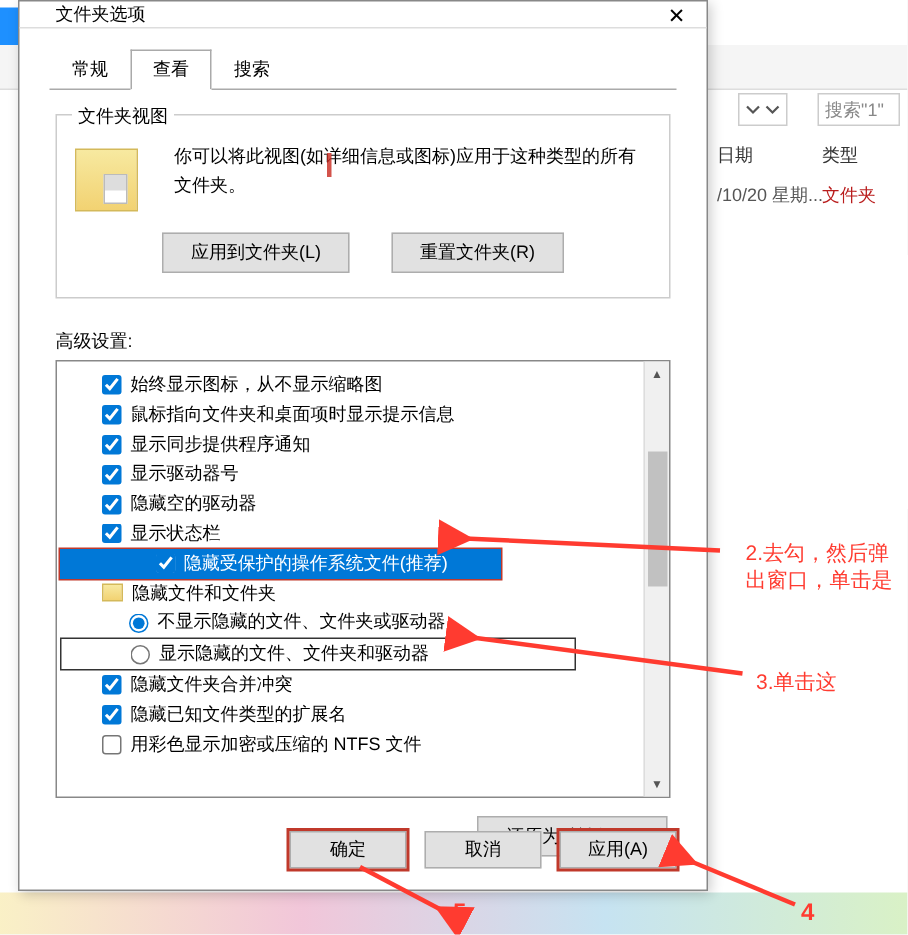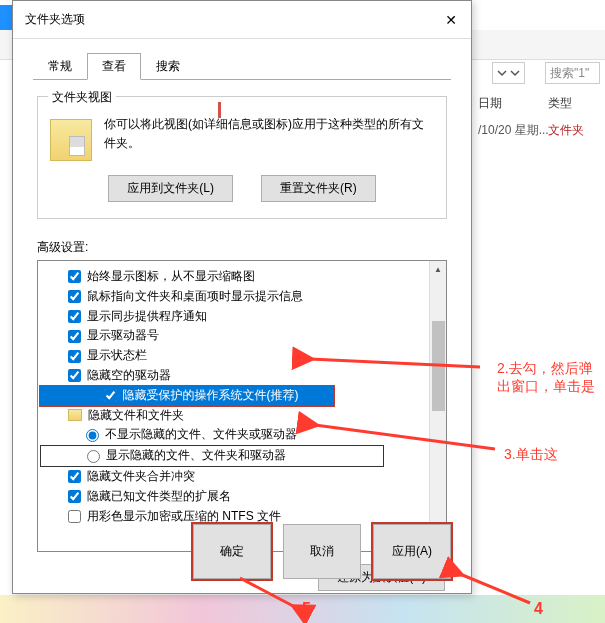--- a/index.html
+++ b/index.html
@@ -10,35 +10,35 @@
 .bg-tabs { position: absolute; left: 0; top: 5px; width: 30px; height: 40px; background: #1e90ff; }
 .bg-searchbox { position: absolute; right: 5px; top: 62px; width: 55px; height: 22px; border: 1px solid #ccc; background: #fff; padding: 2px 4px; font-size: 12px; color: #888; }
 .bg-col-date { position: absolute; left: 478px; top: 95px; font-size: 12px; color: #333; }
 .bg-col-type { position: absolute; left: 548px; top: 95px; font-size: 12px; color: #333; }
 .bg-row-date { position: absolute; left: 478px; top: 122px; font-size: 12px; color: #555; }
 .bg-row-type { position: absolute; left: 548px; top: 122px; font-size: 12px; color: #b91c1c; }
 .bg-dropdown { position: absolute; right: 80px; top: 62px; width: 33px; height: 22px; border: 1px solid #ccc; background: #fff; display:flex; align-items:center; justify-content:space-around; padding: 0 3px;}
 .bg-dropdown svg { width: 10px; height: 10px; }
 
 .dialog { position: absolute; left: 12px; top: 0; width: 460px; height: 594px; background: #fff; border: 1px solid #888; box-shadow: 2px 2px 8px rgba(0,0,0,0.2); }
-.titlebar { height: 38px; border-bottom: 1px solid #ddd; display: flex; align-items: center; padding-left: 12px; font-size: 12px; }
+.titlebar { height: 18px; border-bottom: 1px solid #ddd; display: flex; align-items: center; padding-left: 24px; font-size: 12px; }
 .titlebar .title { flex: 1; }
 .titlebar .close { width: 40px; height: 30px; display: flex; align-items: center; justify-content: center; font-size: 14px; }
 
 .tabs { display: flex; padding: 14px 20px 0 20px; position: relative; }
 .tab { padding: 4px 14px; font-size: 12px; border: 1px solid transparent; cursor: pointer; }
 .tab.active-border { border: 2px solid #c0392b; }
 .tab.current { background: #fff; border: 1px solid #aaa; border-bottom: 1px solid #fff; position: relative; z-index: 2; }
 .tabline { position: absolute; left: 20px; right: 20px; bottom: 0; border-bottom: 1px solid #aaa; z-index: 1; }
 
 .content { padding: 10px 24px; font-size: 12px; }
 
 .group { border: 1px solid #ccc; padding: 10px 12px 16px 12px; margin-top: 6px; position: relative; }
 .group-title { position: absolute; top: -8px; left: 10px; background: #fff; padding: 0 4px; font-size: 12px; }
-.desc-row { display: flex; gap: 12px; margin-top: 8px; }
+.desc-row { display: flex; gap: 24px; margin-top: 8px; }
 .folder-ico { width: 42px; height: 42px; background: linear-gradient(#f7e9a0, #f2d272); border: 1px solid #d4b95a; margin-top: 4px; position: relative; }
 .folder-ico::after { content: ""; position: absolute; right: 6px; bottom: 4px; width: 14px; height: 18px; background: #fff; border: 1px solid #bbb; box-shadow: inset 0 2px 0 #ddd, inset 0 6px 0 #ddd, inset 0 10px 0 #ddd; }
 .desc-text { flex: 1; line-height: 1.6; }
 .btn-row { display: flex; gap: 28px; margin-top: 14px; justify-content: center; }
 .winbtn { padding: 4px 18px; font-size: 12px; background: #e1e1e1; border: 1px solid #adadad; cursor: pointer; min-width: 110px; text-align: center; }
 
 .adv-label { margin-top: 20px; font-size: 12px; }
 .tree { border: 1px solid #888; height: 292px; margin-top: 4px; overflow: hidden; position: relative; padding: 6px 2px 6px 2px; }
 .tree-inner { font-size: 12px; line-height: 1.65; }
 .row { display: flex; align-items: center; padding-left: 28px; white-space: nowrap; }
@@ -47,21 +47,21 @@
 .row.selected { background: #0078d7; color: #fff; justify-content: center; }
 .row.boxed { border: 1px solid #333; margin-right: 60px; }
 .row.boxed-red { outline: 1.5px solid #c0392b; margin-right: 110px; }
 .folder-mini { width: 14px; height: 12px; background: linear-gradient(#f7e9a0, #f2d272); border: 1px solid #d4b95a; margin-right: 6px; display: inline-block; }
 .scrollbar { position: absolute; right: 0; top: 0; width: 17px; height: 100%; background: #f0f0f0; border-left: 1px solid #ddd; }
 .scroll-btn { height: 17px; background: #f0f0f0; display: flex; align-items: center; justify-content: center; font-size: 8px; color: #555; }
 .scroll-thumb { position: absolute; top: 60px; left: 2px; width: 13px; height: 90px; background: #c1c1c1; }
 
 .restore-row { text-align: right; margin-top: 12px; padding-right: 2px; }
 .dlg-btns { position: absolute; bottom: 14px; right: 20px; display: flex; gap: 12px; }
-.dlg-btns .winbtn { min-width: 78px; padding: 18px 12px; }
+.dlg-btns .winbtn { min-width: 78px; padding: 3px 12px; }
 .winbtn.hot { outline: 2px solid #c0392b; }
 
 .annot { position: absolute; color: #ff3b30; font-size: 14px; font-weight: 500; }
 .arrow { position: absolute; pointer-events: none; }
 .arrow svg { overflow: visible; }
 .num-badge { position: absolute; color: #ff3b30; font-size: 16px; font-weight: bold; }
 .red-marker { position: absolute; width: 3px; height: 16px; background: rgba(200,40,30,0.8); }
 
 .bottom-strip { position: absolute; left: 0; bottom: 0; width: 605px; height: 28px; background: linear-gradient(90deg, #f6e7a0, #e8a0c0, #a0d0e8, #c0e8a0); opacity: 0.6; }
 </style>
@@ -129,25 +129,25 @@
         <div class="row">
             <input type="checkbox" checked="" style="">
             <span>显示同步提供程序通知</span>
           </div>
         <div class="row">
             <input type="checkbox" checked="" style="">
             <span>显示驱动器号</span>
           </div>
         <div class="row">
             <input type="checkbox" checked="" style="">
+            <span>隐藏空的驱动器</span>
+          </div>
+        <div class="row">
+            <input type="checkbox" checked="" style="">
             <span>显示状态栏</span>
-          </div>
-        <div class="row">
-            <input type="checkbox" checked="" style="">
-            <span>隐藏空的驱动器</span>
           </div>
         <div class="row selected boxed-red">
             <input type="checkbox" checked="" style="">
             <span>隐藏受保护的操作系统文件(推荐)</span>
           </div>
         <div class="row">
             <span class="folder-mini"></span>
             <span>隐藏文件和文件夹</span>
           </div>
         <div class="row l2">

